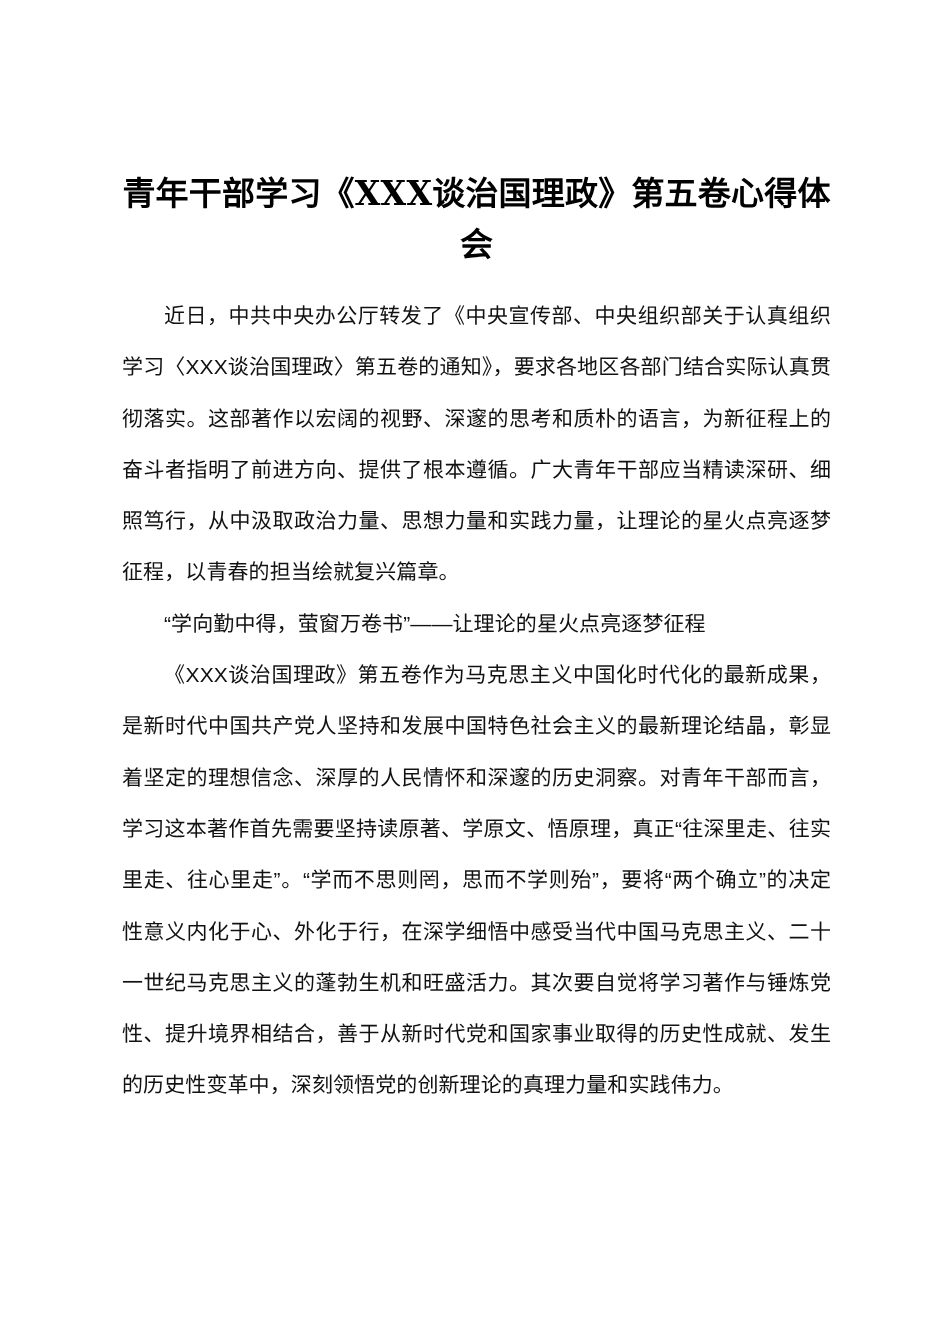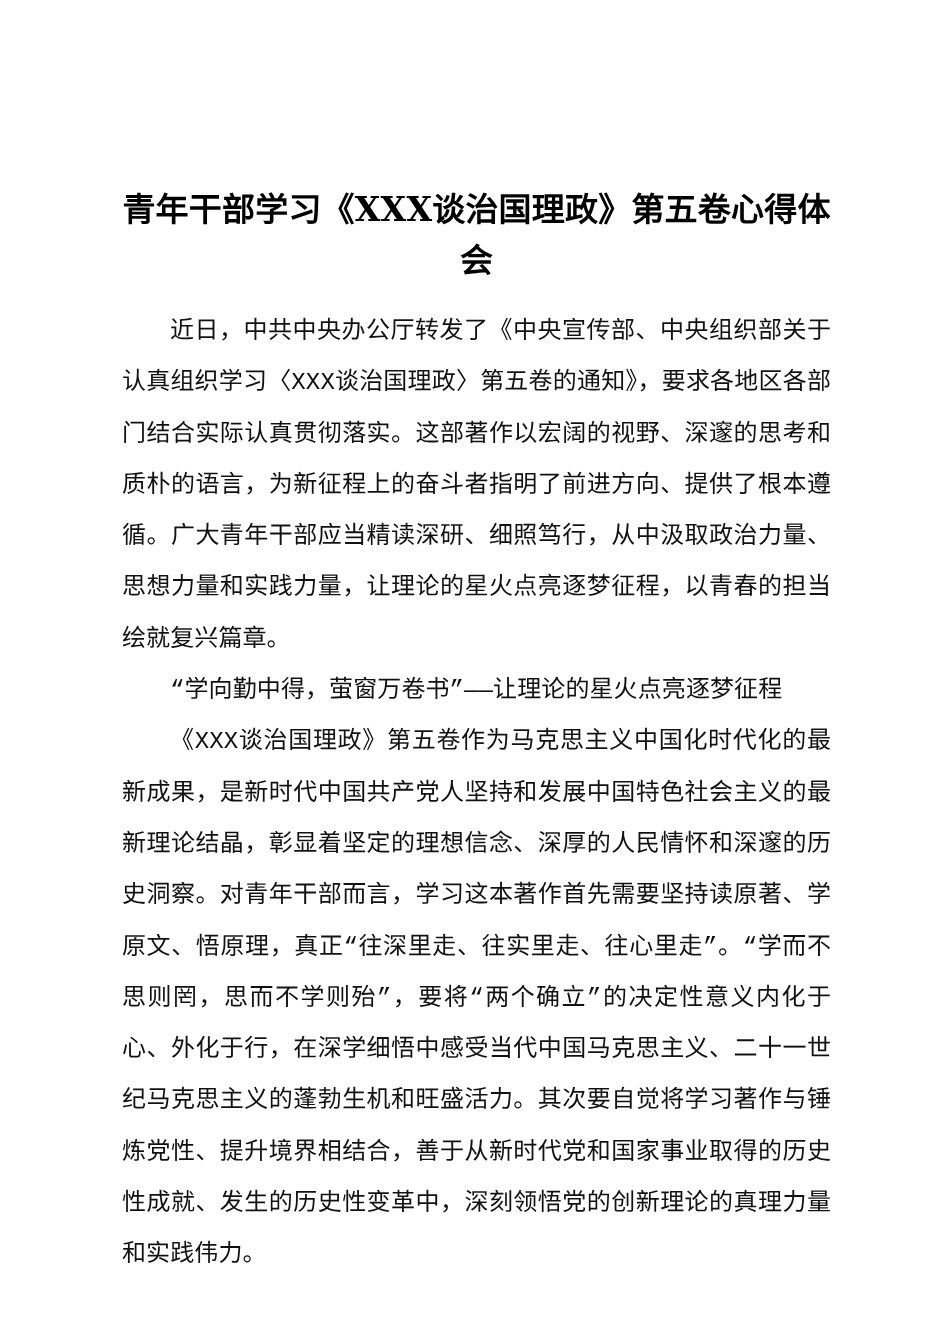--- a/index.html
+++ b/index.html
@@ -9,21 +9,21 @@
     background: #ffffff;
   }
   body {
     font-family: "DejaVu Serif", "Liberation Serif", serif;
     color: #000000;
   }
   .page {
     position: relative;
     width: 950px;
     height: 1304px;
-    margin: 16px auto;
+    margin: 0 auto;
     background: #ffffff;
     box-sizing: border-box;
     overflow: hidden;
   }
   .doc-body {
     position: absolute;
     left: 122px;
     top: 0;
     width: 709px;
   }
@@ -33,22 +33,22 @@
     font-family: "DejaVu Serif", "Liberation Serif", serif;
     font-weight: bold;
     font-size: 33px;
     line-height: 51px;
     text-align: center;
     letter-spacing: 0.2px;
     color: #000000;
   }
   .para {
     margin: 0;
-    font-family: Liberation Mono, monospace;
-    font-size: 24px;
+    font-family: Liberation Sans, sans-serif;
+    font-size: 21px;
     line-height: 51.3px;
     text-align: justify;
     text-justify: inter-ideograph;
     text-indent: 2em;
     letter-spacing: 0.1px;
     color: #111111;
     word-break: break-all;
   }
   .para.first {
     margin-top: 20px;

